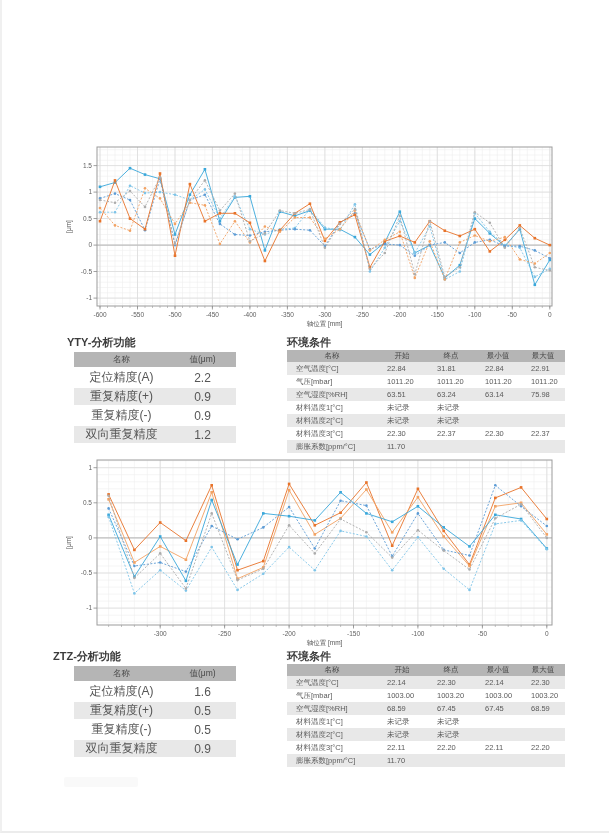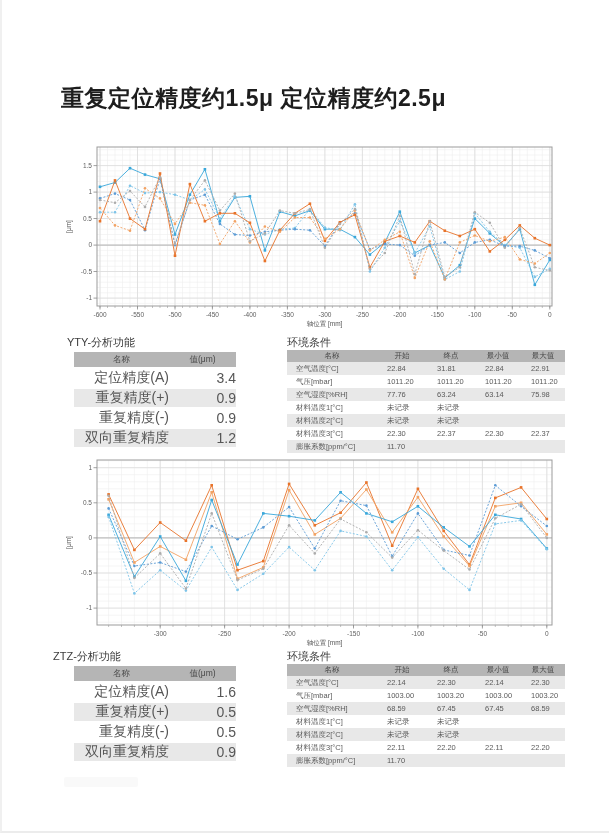--- a/index.html
+++ b/index.html
@@ -1,39 +1,38 @@
 <!DOCTYPE html>
 <html><head>
 <meta charset="utf-8">
 <style>
   html,body{margin:0;padding:0;background:#fff;}
   .page{position:relative;width:609px;height:833px;background:#ffffff;overflow:hidden;
         font-family:"Liberation Sans","DejaVu Sans",sans-serif;
         border-left:2px solid #f0f0f0;border-bottom:2px solid #ececec;box-sizing:border-box;}
   .doc-title{position:absolute;left:59px;top:68px;font-size:23px;font-weight:bold;color:#1d1d1d;letter-spacing:.5px;}
-  .section-heading{position:absolute;font-size:11px;font-weight:normal;color:#3c3c3c;}
+  .section-heading{position:absolute;font-size:11px;font-weight:bold;color:#3c3c3c;}
   .chart-svg{position:absolute;}
   table{table-layout:fixed;}
   .atable{position:absolute;width:162px;border-collapse:separate;border-spacing:0 2px;}
   .atable th{background:#b5b5b5;color:#484848;font-weight:normal;font-size:8.5px;height:15px;text-align:center;padding:0;}
-  .atable td{font-size:14px;color:#565656;text-align:right;height:17px;padding:0;}
+  .atable td{font-size:12px;color:#565656;text-align:center;height:17px;padding:0;}
   .atable tbody tr:nth-child(even) td{background:#e8e8e8;}
   .etable{position:absolute;width:278px;border-collapse:collapse;}
   .etable th{background:#b5b5b5;color:#484848;font-weight:normal;font-size:7.5px;height:12px;text-align:center;padding:0;}
   .etable td{font-size:7.5px;color:#5a5a5a;height:13px;padding:0 0 0 10px;text-align:left;white-space:nowrap;overflow:hidden;}
   .etable td:first-child{padding-left:9px;}
   .etable tbody tr:nth-child(odd) td{background:#e8e8e8;}
   .watermark{position:absolute;left:62px;top:777px;width:74px;height:10px;background:#f7f7f7;border-radius:2px;opacity:.8;}
 </style>
 </head>
 <body>
 
 <div class="page">
 
-  <h1 class="doc-title">重复定位精度约1.5μ  定位精度约2.5μ</h1>
 
   <svg class="chart-svg" style="left:60px;top:144px;" width="502" height="196">
       <line x1="38.0" y1="3" x2="38.0" y2="162" stroke="#efefef" stroke-width="0.6"></line>
       <line x1="45.5" y1="3" x2="45.5" y2="162" stroke="#efefef" stroke-width="0.6"></line>
       <line x1="53.0" y1="3" x2="53.0" y2="162" stroke="#efefef" stroke-width="0.6"></line>
       <line x1="60.5" y1="3" x2="60.5" y2="162" stroke="#efefef" stroke-width="0.6"></line>
       <line x1="68.0" y1="3" x2="68.0" y2="162" stroke="#efefef" stroke-width="0.6"></line>
       <line x1="75.5" y1="3" x2="75.5" y2="162" stroke="#efefef" stroke-width="0.6"></line>
       <line x1="83.0" y1="3" x2="83.0" y2="162" stroke="#efefef" stroke-width="0.6"></line>
       <line x1="90.5" y1="3" x2="90.5" y2="162" stroke="#efefef" stroke-width="0.6"></line>
@@ -446,21 +445,21 @@
       </colgroup>
   <thead>
         <tr>
           <th>名称</th>
           <th>值(μm)</th>
         </tr>
       </thead>
       <tbody>
         <tr>
           <td>定位精度(A)</td>
-          <td>3.4</td>
+          <td>2.2</td>
         </tr>
         <tr>
           <td>重复精度(+)</td>
           <td>0.9</td>
         </tr>
         <tr>
           <td>重复精度(-)</td>
           <td>0.9</td>
         </tr>
         <tr>
@@ -497,21 +496,21 @@
         </tr>
         <tr>
           <td>气压[mbar]</td>
           <td>1011.20</td>
           <td>1011.20</td>
           <td>1011.20</td>
           <td>1011.20</td>
         </tr>
         <tr>
           <td>空气湿度[%RH]</td>
-          <td>77.76</td>
+          <td>63.51</td>
           <td>63.24</td>
           <td>63.14</td>
           <td>75.98</td>
         </tr>
         <tr>
           <td>材料温度1[°C]</td>
           <td>未记录</td>
           <td>未记录</td>
           <td></td>
           <td></td>

